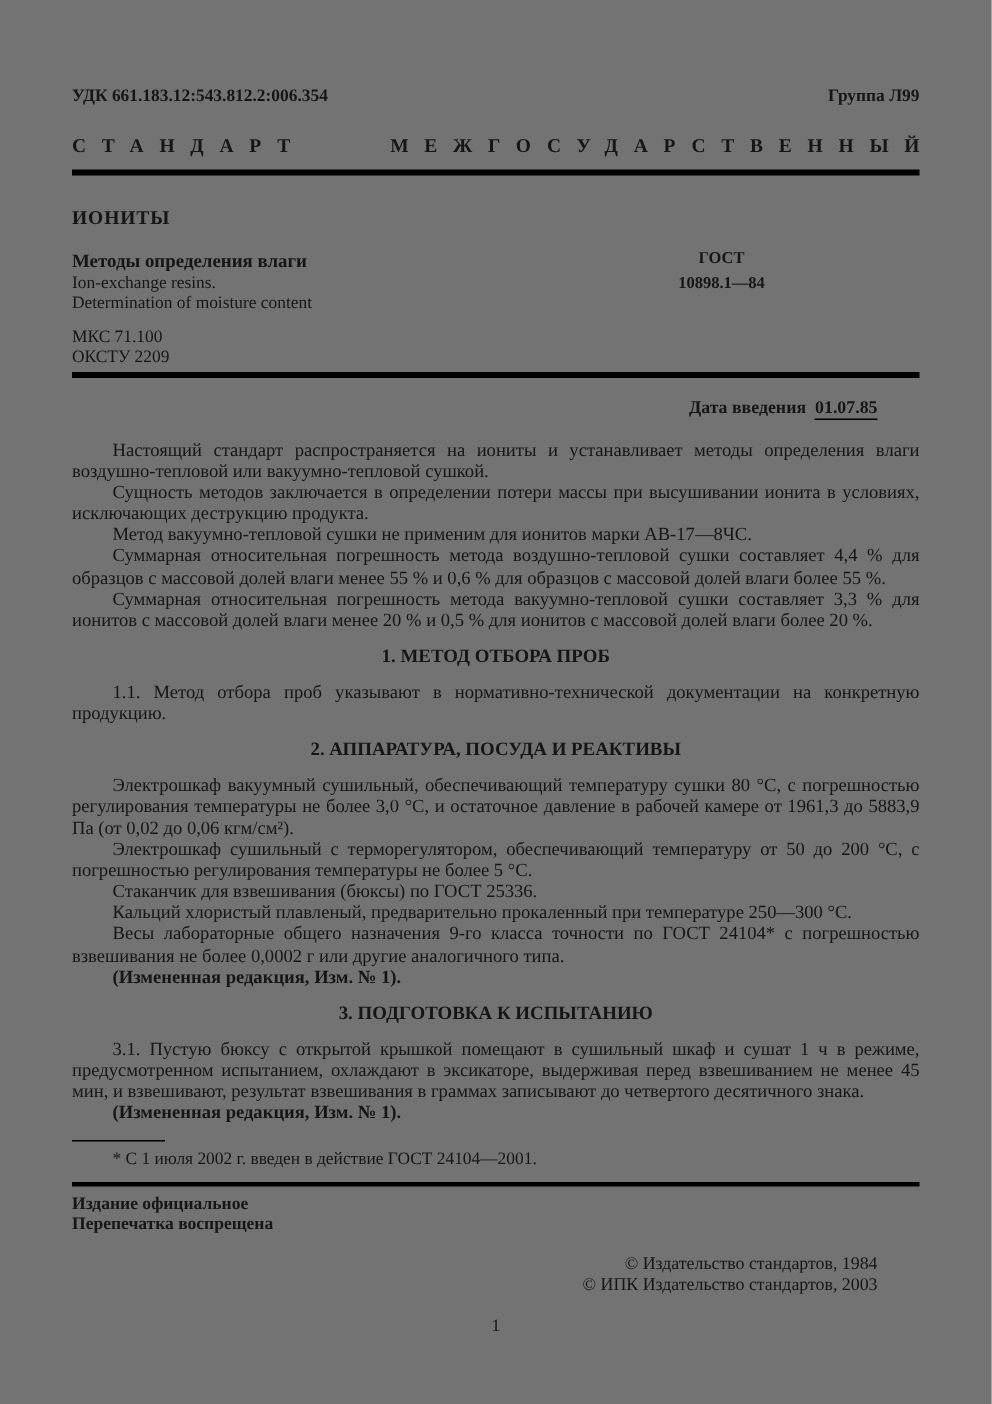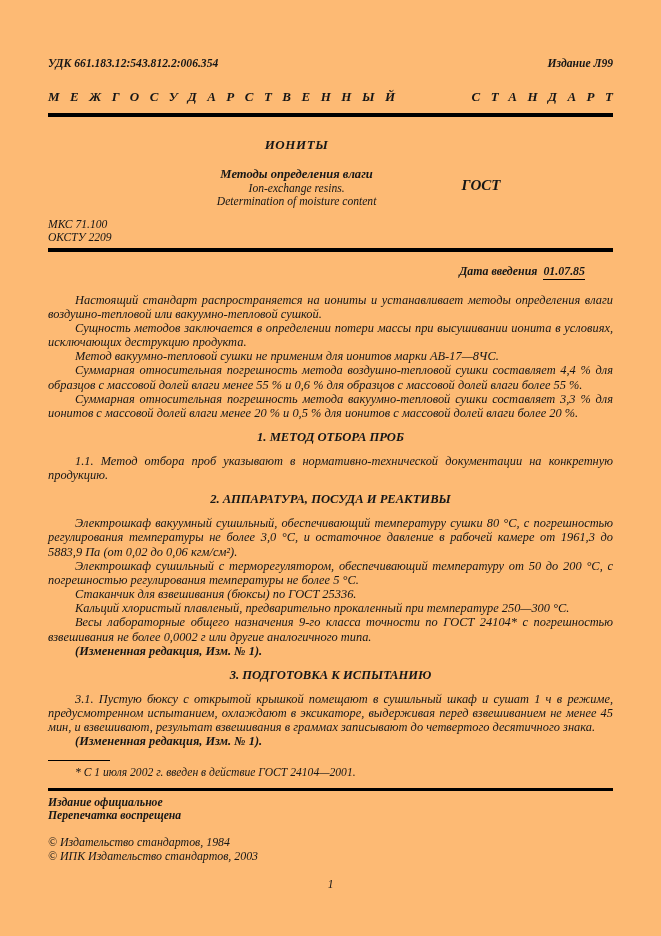--- a/index.html
+++ b/index.html
@@ -3,94 +3,95 @@
 <meta charset="utf-8">
 <style>
   * { margin: 0; padding: 0; box-sizing: border-box; }
   html, body { background: #ffffff; }
   body {
     width: 661px; height: 936px;
     font-family: "Liberation Serif", "DejaVu Serif", serif;
     color: #161616;
     overflow: hidden;
   }
-  .page { width: 661px; height: 936px; position: relative; background: #fdba74; font-style: italic; }
+  .page { width: 661px; height: 936px; position: relative; background: #737373; }
   .content { padding: 57px 48px 0 48px; }
 
   .udk-row { display: flex; justify-content: space-between; font-size: 11.6px; font-weight: bold; }
 
   .std-row { display: flex; justify-content: space-between; margin-top: 19px; font-size: 13px; font-weight: bold; }
   .std-row span { letter-spacing: 10.5px; margin-right: -10.5px; white-space: nowrap; }
 
   .rule { background: #000; width: 100%; }
   .rule-thick { height: 4px; }
   .rule-medium { height: 2.5px; }
   .rule-a { margin-top: 8px; }
   .rule-b { margin-top: 3px; }
 
   .title-block { position: relative; margin-top: 20px; }
-  .title-left { width: 88%; text-align: center; }
+  .title-left { width: 88%; text-align: left; }
   .doc-title { font-size: 13px; font-weight: bold; letter-spacing: 0.6px; }
   .doc-subtitle { font-size: 12.6px; font-weight: bold; margin-top: 14px; }
   .doc-en { font-size: 11.6px; line-height: 13.2px; }
-  .gost-block { position: absolute; top: 40px; right: 52px; width: 160px; text-align: center;
-                font-size: 15px; font-weight: bold; line-height: 16.5px; }
+  .gost-block { position: absolute; top: 27px; right: 52px; width: 160px; text-align: center;
+                font-size: 11px; font-weight: bold; line-height: 16.5px; }
 
   .codes { margin-top: 11px; font-size: 11.6px; line-height: 12.6px; }
 
   .date-row { margin-top: 12px; margin-right: 28px; text-align: right; font-size: 11.9px; font-weight: bold; }
   .date-underline { border-bottom: 1.8px solid #000; padding-bottom: 1px; margin-left: 3px; }
 
   .body-p { font-size: 12.4px; line-height: 14.15px; text-align: justify; text-indent: 27px; }
   .intro-first { margin-top: 14px; }
 
   .sec-heading { font-size: 12.6px; font-weight: bold; text-align: center; margin: 10px 0 9px 0; }
 
   .amendment { font-weight: bold; }
 
   .footnote { margin-top: 11px; }
   .footnote-rule { width: 62px; height: 1.8px; background: #000; }
   .footnote-text { font-size: 11.6px; line-height: 13px; text-indent: 27px; margin-top: 5px; }
 
   .footer-rule { margin-top: 9px; }
   .footer-row { display: flex; justify-content: space-between; margin-top: 5px; font-size: 11.7px; font-weight: bold; flex-direction: column; }
 
-  .copyright { margin-top: 13px; margin-right: 28px; font-size: 11.9px; line-height: 14px; }
+  .copyright { margin-top: 13px; margin-right: 28px; text-align: right; font-size: 11.9px; line-height: 14px; }
 
   .page-num { margin-top: 15px; text-align: center; font-size: 11.5px; }
 </style>
 </head>
 <body>
 
 <div class="page">
   <div class="content">
 
     <div class="udk-row">
       <span>УДК 661.183.12:543.812.2:006.354</span>
-      <span>Издание Л99</span>
+      <span>Группа Л99</span>
     </div>
 
     <div class="std-row">
+      <span>СТАНДАРТ</span>
       <span>МЕЖГОСУДАРСТВЕННЫЙ</span>
-      <span>СТАНДАРТ</span>
     </div>
 
     <div class="rule rule-thick rule-a"></div>
 
     <div class="title-block">
       <div class="title-left">
         <div class="doc-title">ИОНИТЫ</div>
         <div class="doc-subtitle">Методы определения влаги</div>
         <div class="doc-en">
           <div>Ion-exchange resins.</div>
           <div>Determination of moisture content</div>
         </div>
       </div>
       <div class="gost-block">
         <div>ГОСТ</div>
+        <div>10898.1—84</div>
       </div>
     </div>
 
     <div class="codes">
       <div>МКС 71.100</div>
       <div>ОКСТУ 2209</div>
     </div>
 
     <div class="rule rule-thick rule-b"></div>
 

